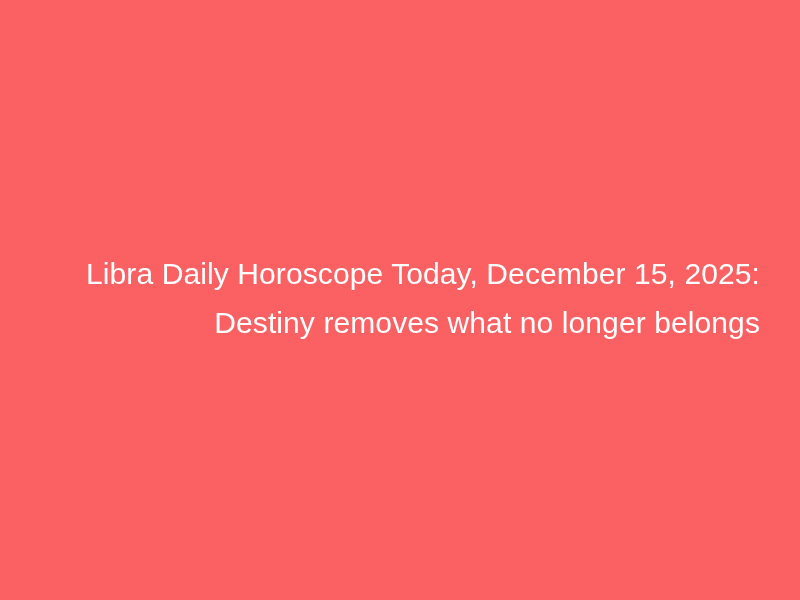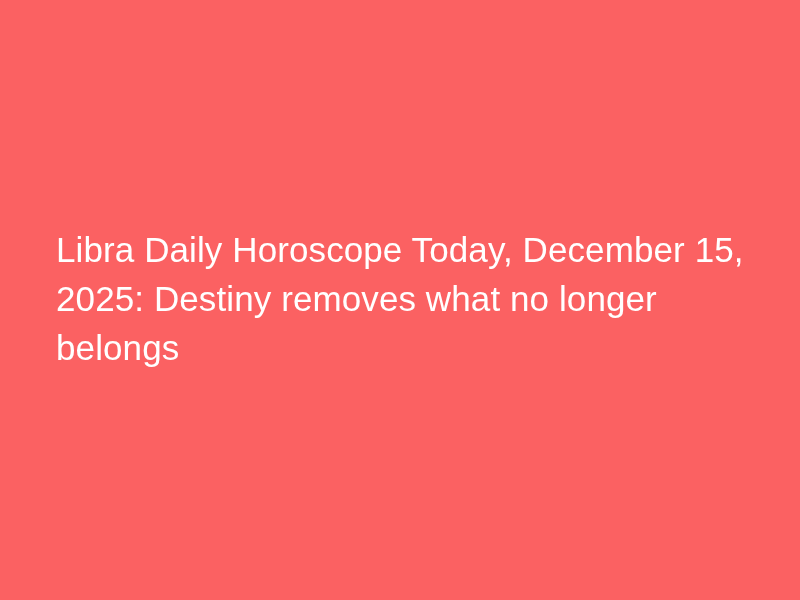--- a/index.html
+++ b/index.html
@@ -32,29 +32,29 @@
 
   
   .headline-block {
     width: 720px;
     margin: 0;
     
     transform: translateY(-2px);
   }
 
   .headline {
-    margin: 16px;
+    margin: 0;
     padding: 0;
     font-family: "Liberation Sans", sans-serif;
-    font-size: 35px;
+    font-size: 30px;
     font-weight: 400;
     line-height: 49px;
     letter-spacing: 0.1px;
     color: #ffffff;
-    text-align: left;
+    text-align: right;
     word-wrap: break-word;
     overflow-wrap: break-word;
     -webkit-font-smoothing: antialiased;
   }
 </style>
 </head>
 <body style="background-color: rgb(251, 97, 98);">
 
 <div class="share-card" style="background-color: rgb(251, 97, 98);">
 

